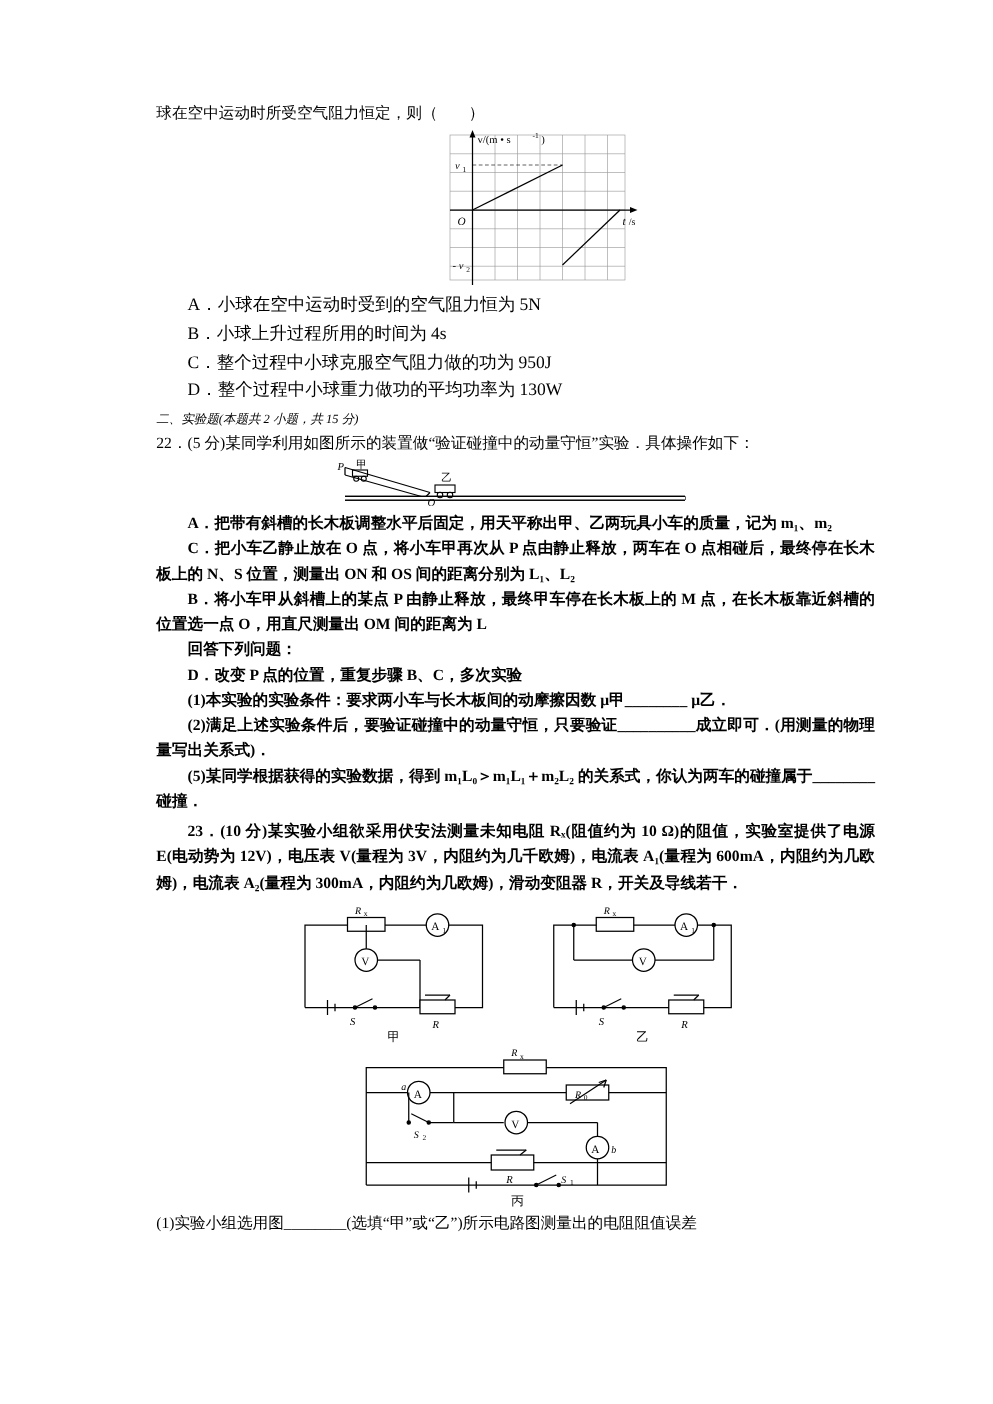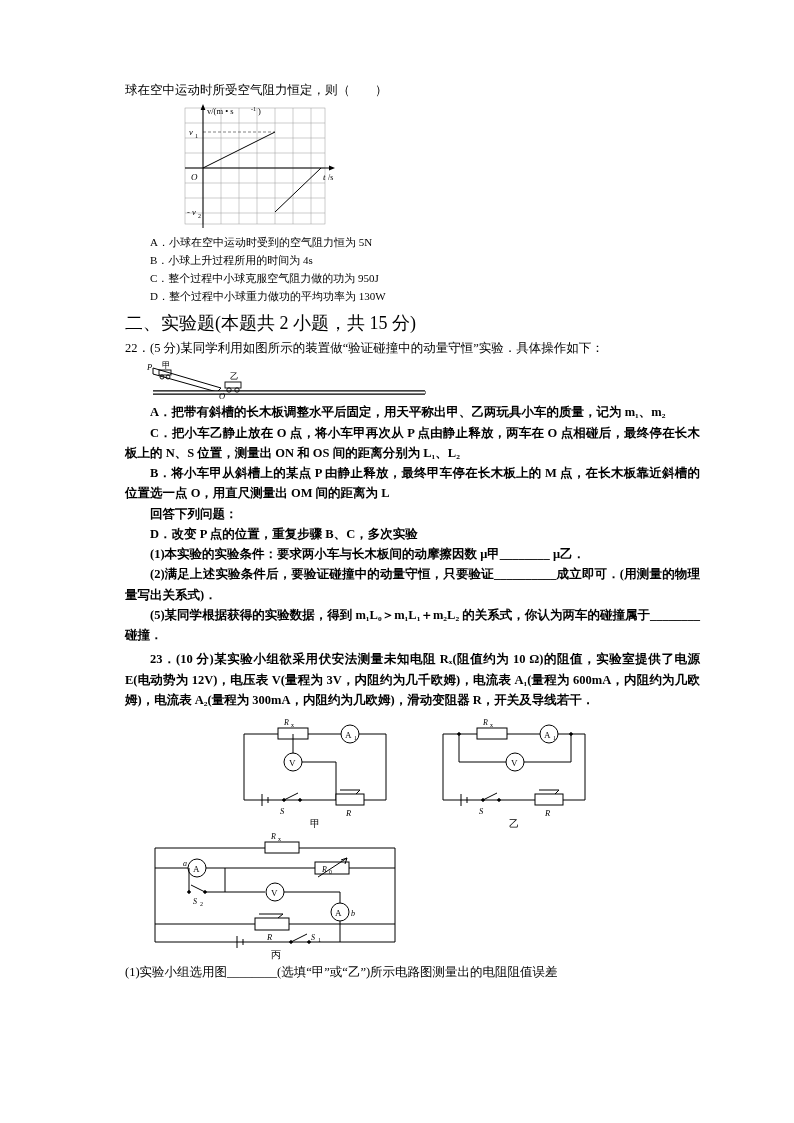--- a/index.html
+++ b/index.html
@@ -27,31 +27,33 @@
     line-height: 1.62;
     margin: 0;
     text-align: justify;
   }
   .indent2 {
     text-indent: 25px;
     font-weight: bold;
   }
   .choices p {
     margin: 0;
-    font-size: 11px;
+    font-size: 14px;
     line-height: 1.62;
     text-indent: 25px;
   }
   .sec-title {
-    font-size: 18px;
+    font-size: 10px;
     line-height: 1.7;
     margin: 2px 0 0 0;
+    font-style: italic;
   }
   .fig-wrap {
     display: flex;
+    justify-content: center;
     margin: 2px 0 2px 0;
   }
   svg text {
     font-family: "Liberation Serif", serif;
   }
   .circuit-row {
     display: flex;
     justify-content: center;
     gap: 24px;
     margin-top: 6px;

